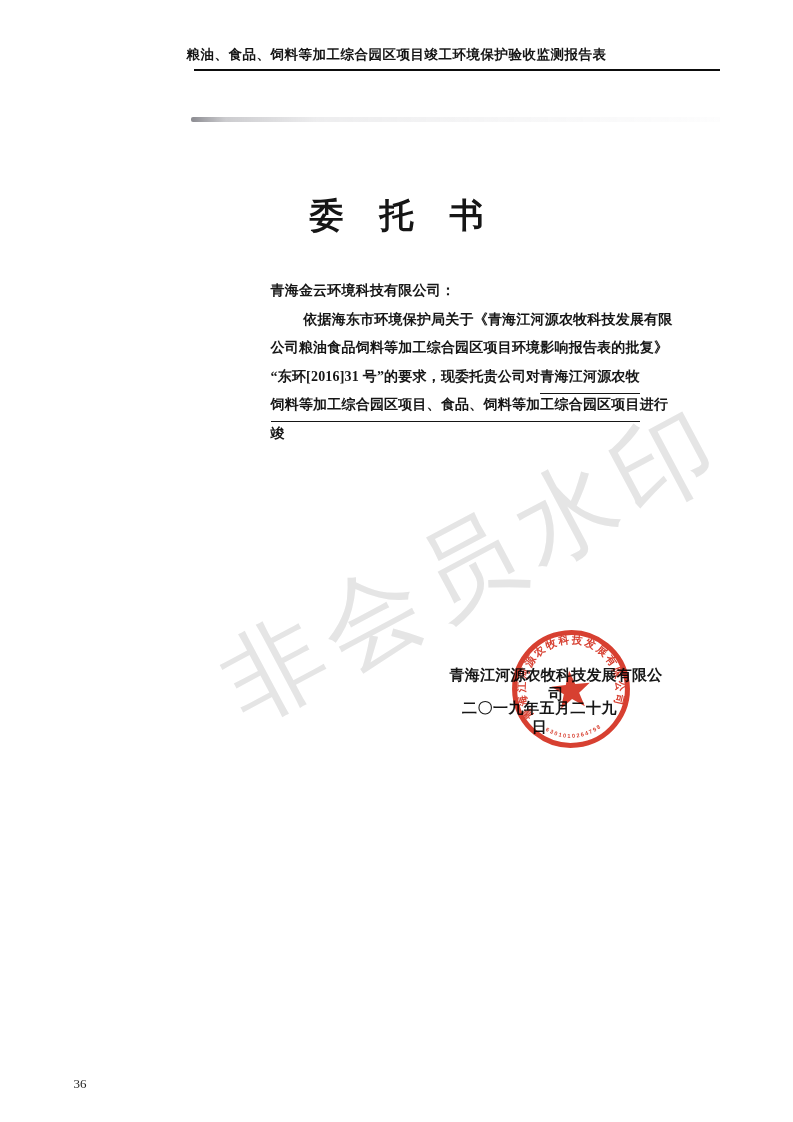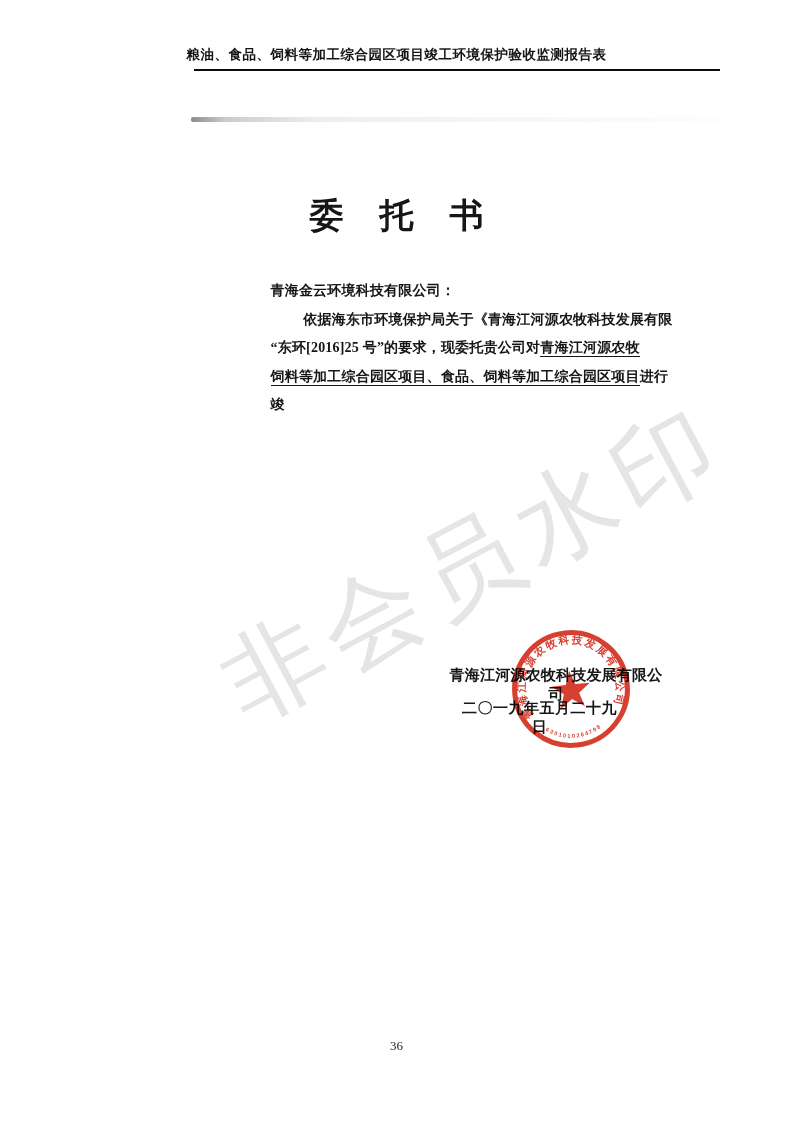--- a/index.html
+++ b/index.html
@@ -52,21 +52,21 @@
   }
 
   
   .doc-body {
     position:absolute; top:277px; left:197px; width:402px;
     font-size:14px; font-weight:bold; color:#161616;
     line-height:28.6px; letter-spacing:0.2px; z-index:1;
   }
   .doc-body p { margin:0; }
   .indent { text-indent:29px;text-align:right; }
-  .u { border-bottom:1.6px solid #161616; padding-bottom:1px; }
+  .u { border-bottom:1.6px solid #161616; padding-bottom:9px; }
 
   
   .sig-company {
     position:absolute; top:666px; left:375px; width:215px;
     font-size:15px; font-weight:bold; color:#161616; text-align:center;
     letter-spacing:0.2px; z-index:1;
   }
   .sig-date {
     position:absolute; top:699px; left:383px; width:166px;
     font-size:15px; font-weight:bold; color:#161616; text-align:center;
@@ -75,22 +75,22 @@
 
   
   .stamp {
     position:absolute; left:434px; top:626px; width:126px; height:126px;
     z-index:2; mix-blend-mode:multiply; opacity:0.92;
     transform:rotate(-6deg);
   }
 
   
   .page-number {
-    position:absolute; top:1038px; left:0; width:100%;
-    text-align:center; font-size:13px; color:#222;
+    position:absolute; top:1076px; left:0; width:100%;
+    font-size:13px; color:#222;
     font-family:"Liberation Serif", serif;
   }
 </style>
 </head>
 <body>
 
 <div class="page">
 
   <div class="hdr-title">粮油、食品、饲料等加工综合园区项目竣工环境保护验收监测报告表</div>
   <div class="hdr-rule"></div>
@@ -98,21 +98,22 @@
   <div class="scan-line"></div>
   <div class="scan-dash"></div>
 
   <div class="watermark">非会员水印</div>
 
   <div class="doc-title">委托书</div>
 
   <div class="doc-body">
     <p>青海金云环境科技有限公司：</p>
     <p class="indent"><span>依据海东市环境保护局关于《青海江河源农牧科技发展有限</span></p>
-    <p><span>“东环[2016]25 号”的要求，现委托贵公司对</span><span class="u">青海江河源农牧</span></p>
+    <p><span>公司粮油食品饲料等加工综合园区项目环境影响报告表的批复》</span></p>
+    <p><span>“东环[2016]31 号”的要求，现委托贵公司对</span><span class="u">青海江河源农牧</span></p>
     <p><span class="u">饲料等加工综合园区项目、食品、饲料等加工综合园区项目</span><span>进行竣</span></p>
   </div>
 
   <div class="sig-company">青海江河源农牧科技发展有限公司</div>
   <div class="sig-date">二〇一九年五月二十九日</div>
 
   <svg class="stamp" viewBox="0 0 124 124" aria-hidden="true">
     <circle cx="62" cy="62" r="55.5" fill="none" stroke="#d42f1f" stroke-width="5"></circle>
     <polygon fill="#d42f1f" points="62,44 66.7,57.5 81,57.8 69.6,66.5 73.8,80.2 62,72 50.2,80.2 54.4,66.5 43,57.8 57.3,57.5"></polygon>
     <defs>

